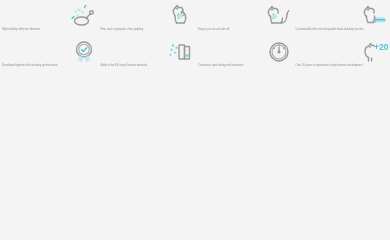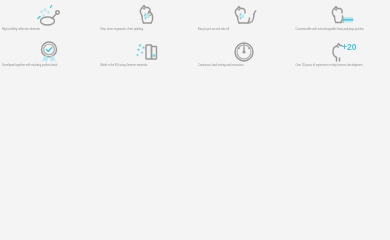--- a/index.html
+++ b/index.html
@@ -40,21 +40,21 @@
     justify-content: flex-start;
     padding-left: 1px;
     box-sizing: border-box;
   }
 
   .feature-icon {
     width: 100%;
     height: 24px;
     display: flex;
     align-items: center;
-    justify-content: center;
+    justify-content: flex-end;
   }
 
   .feature-icon svg {
     display: block;
   }
 
   .feature-caption {
     font-size: 2.6px;
     line-height: 1.25;
     color: #8d8d8d;

